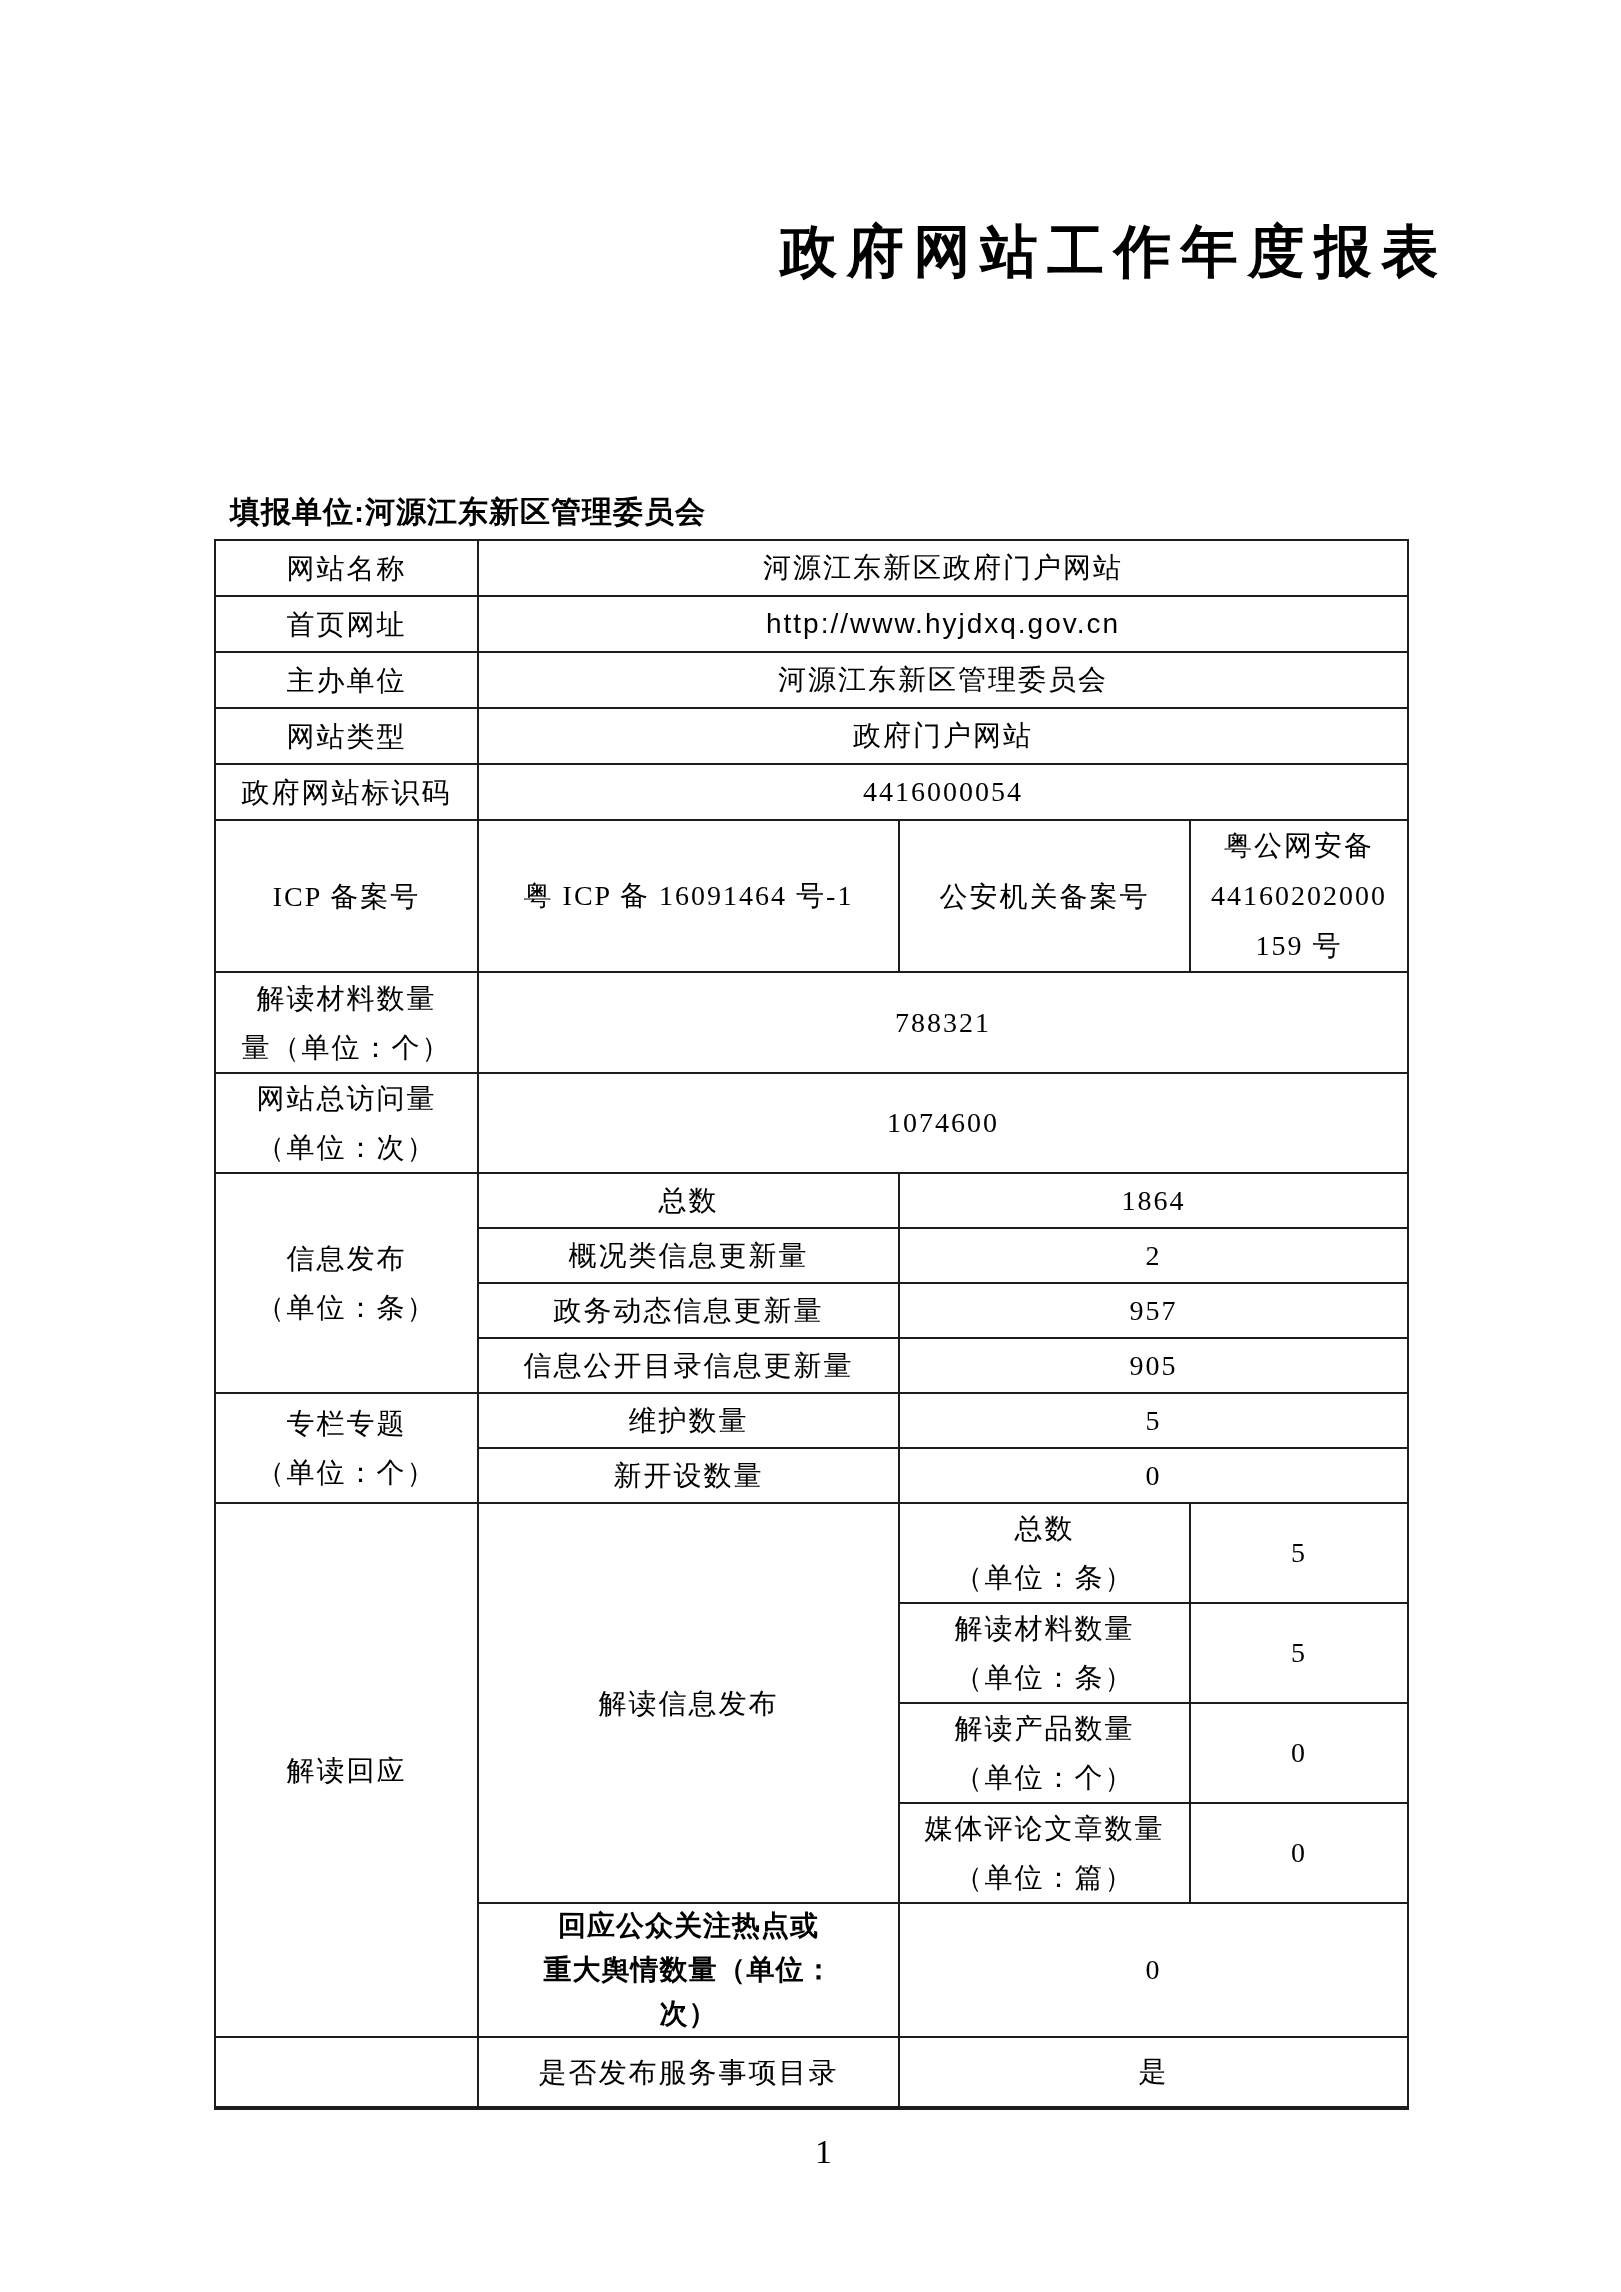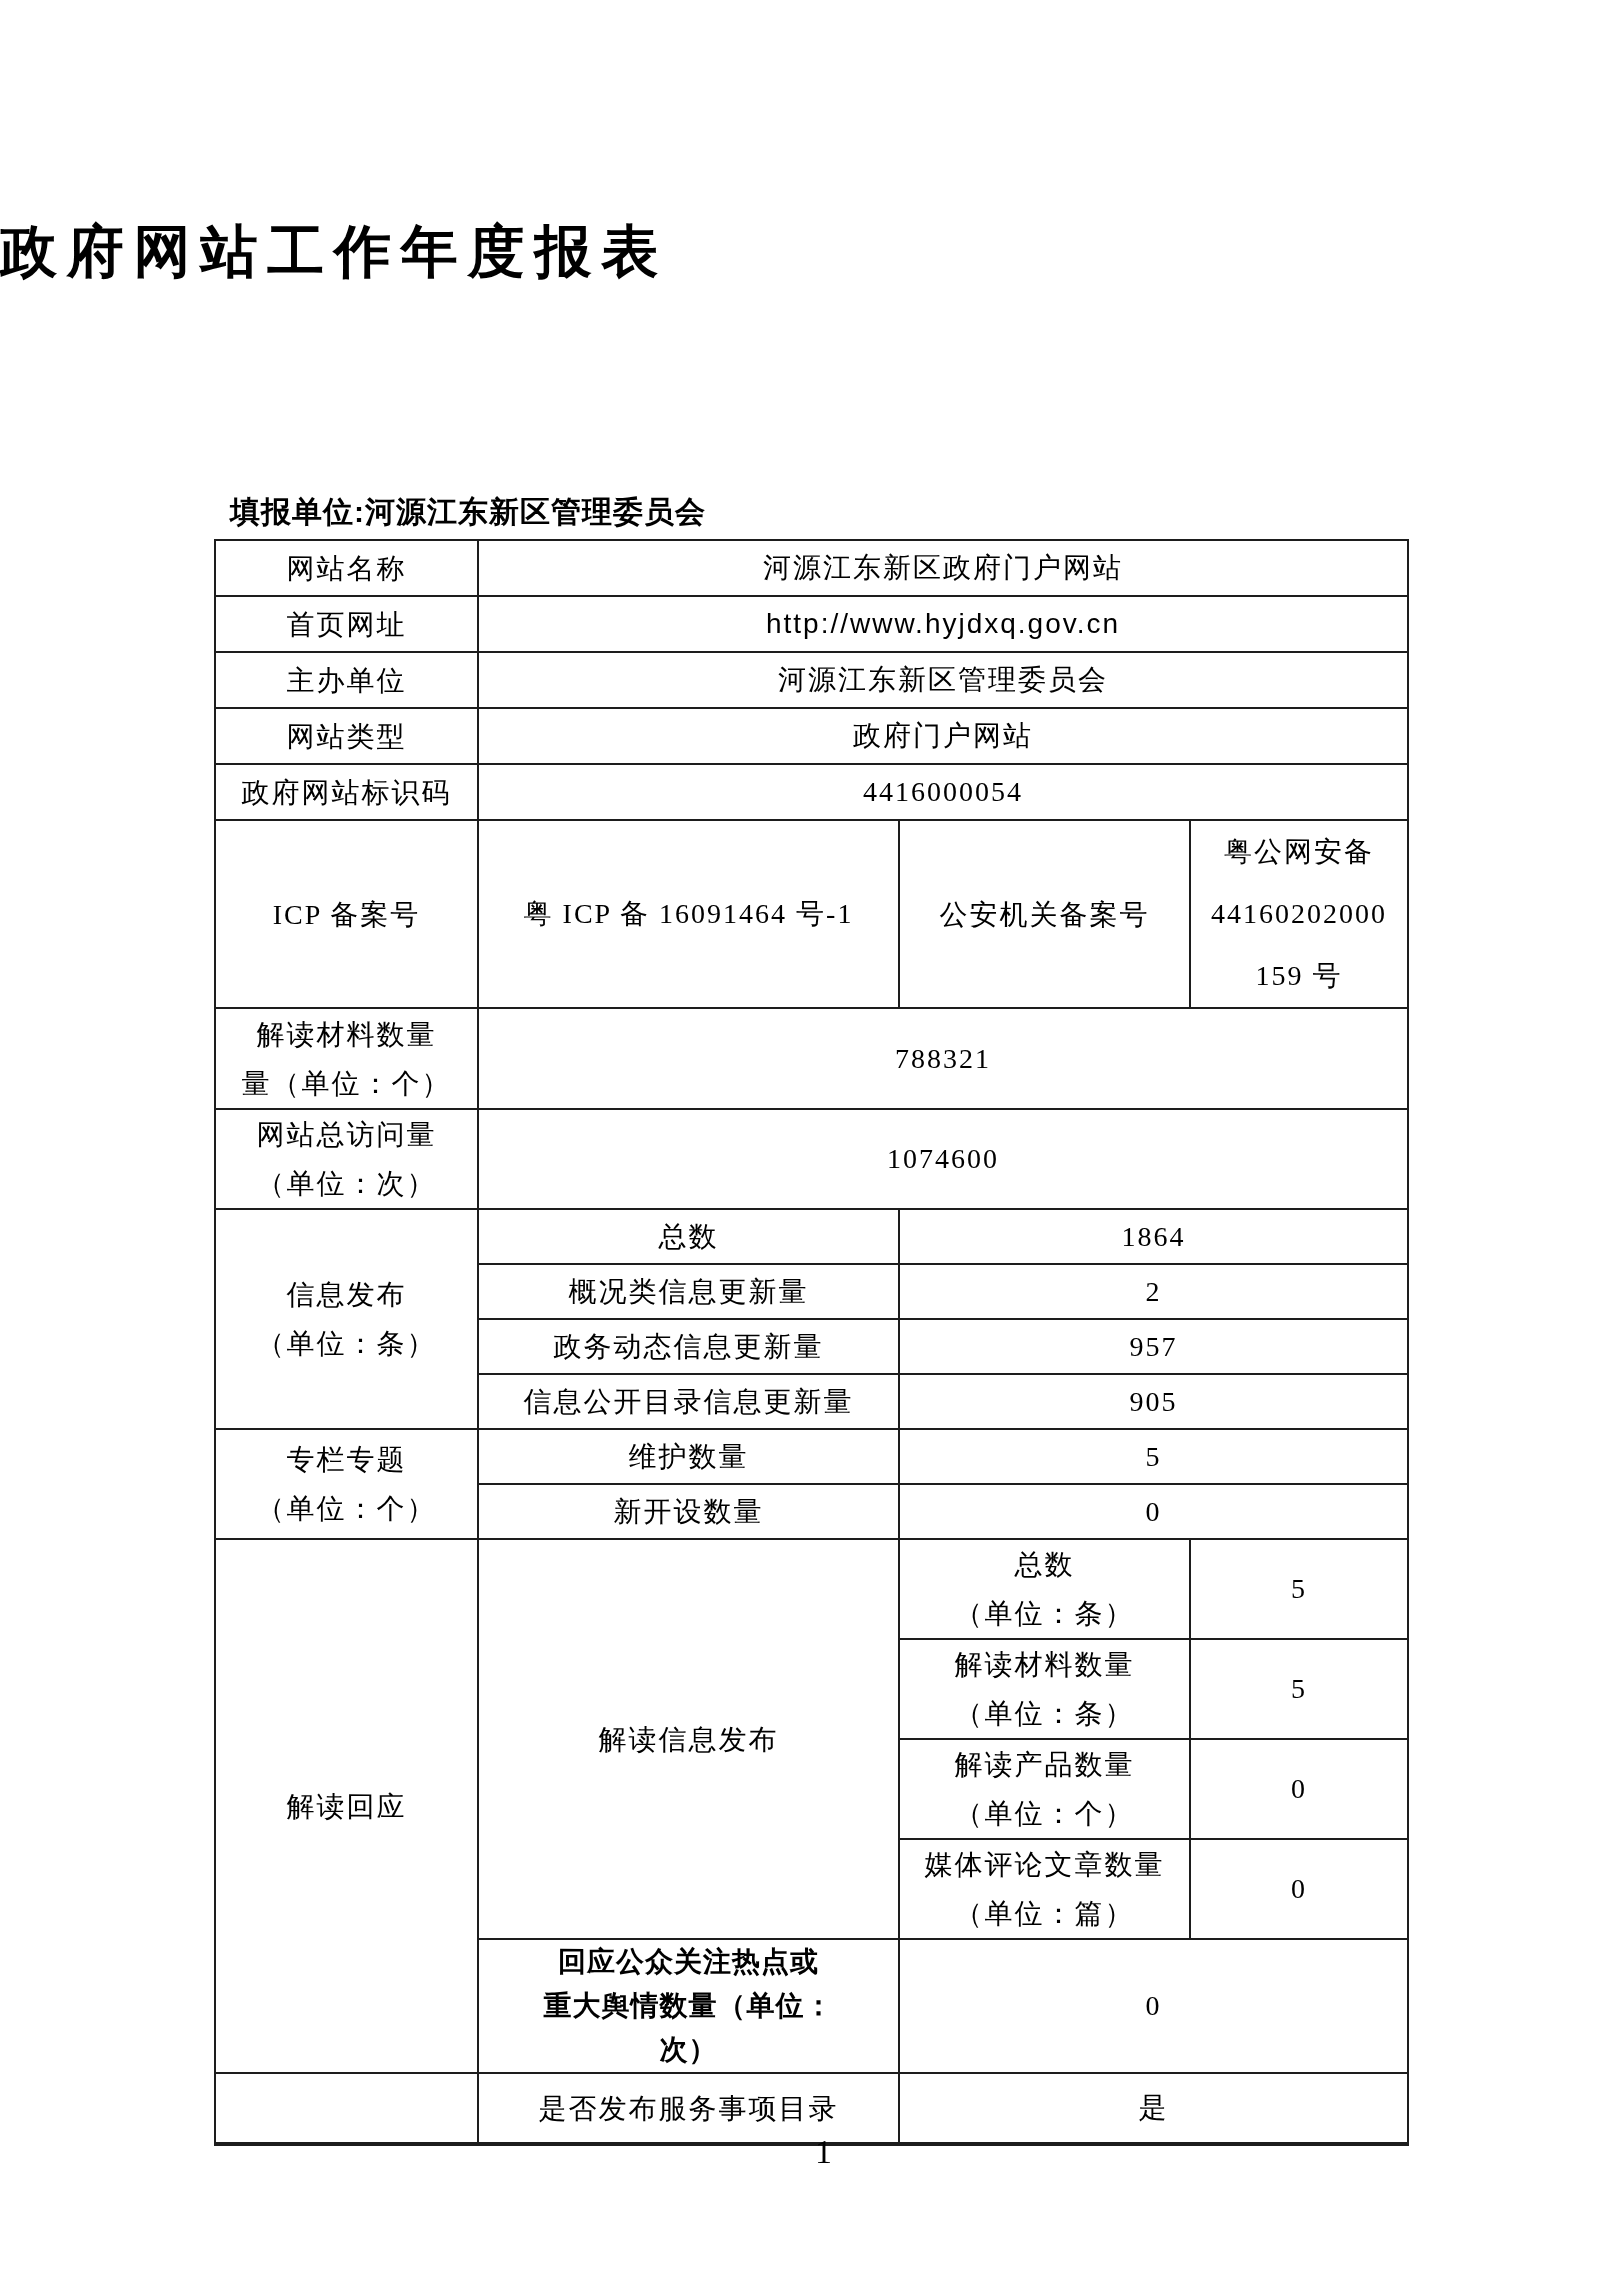--- a/index.html
+++ b/index.html
@@ -7,21 +7,21 @@
     position:relative;
     width:1621px;height:2293px;
     margin:0 auto;
     background:#ffffff;
     font-family:"Liberation Serif","DejaVu Serif",serif;
     color:#000;
     overflow:hidden;
   }
   .doc-title{
     position:absolute;top:214px;left:0;width:1448px;
-    text-align:left;
+    text-align:right;
     font-size:57px;font-weight:bold;
     letter-spacing:9.8px;
     font-family:"Liberation Sans","DejaVu Sans",sans-serif;
     white-space:nowrap;
   }
   .doc-subtitle{
     position:absolute;top:341px;left:0;width:1621px;
     text-align:center;
     font-size:35px;
     letter-spacing:3.9px;
@@ -56,21 +56,21 @@
   td.lbl.lh45{line-height:44px;letter-spacing:1px;font-weight:bold;}
   td.val{
     font-size:29px;
     letter-spacing:2px;
   }
   td.num{font-family:"Liberation Serif","DejaVu Serif",serif;letter-spacing:1px;}
   td.mono{
     font-family:Liberation Sans, sans-serif;
     font-size:28px;letter-spacing:0;border-radius:8px;
   }
-  td.multiline{white-space:pre-line;line-height:62px;letter-spacing:1px;}
+  td.multiline{white-space:pre-line;line-height:50px;letter-spacing:1px;}
   .page-number{
     position:absolute;top:2133px;left:0;width:1647px;
     text-align:center;
     font-size:34px;
     font-family:"Liberation Serif","DejaVu Serif",serif;
   }
   
   tr.h57{height:56px;} tr.h150{height:147px;} tr.h103{height:101px;}
   tr.h102{height:100px;} tr.h56{height:55px;} tr.h96{height:94px;}
   tr.h135{height:132px;} tr.h72{height:71px;}

